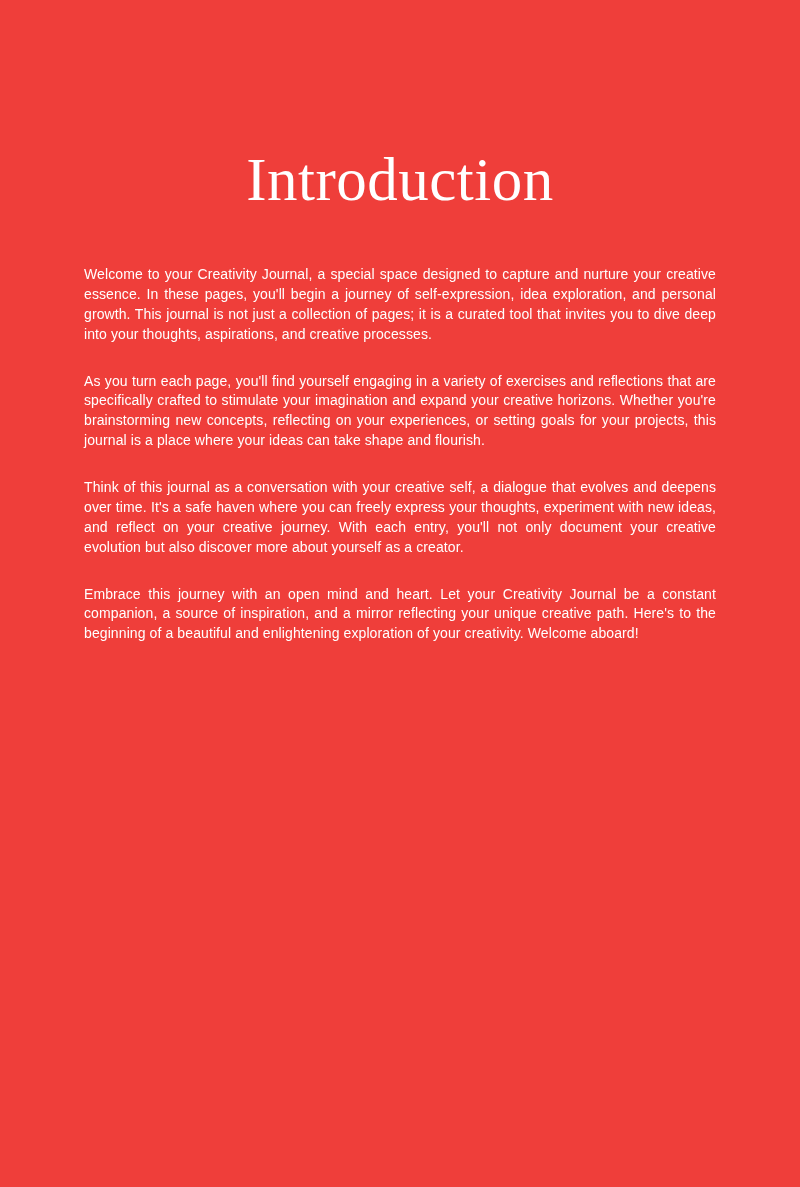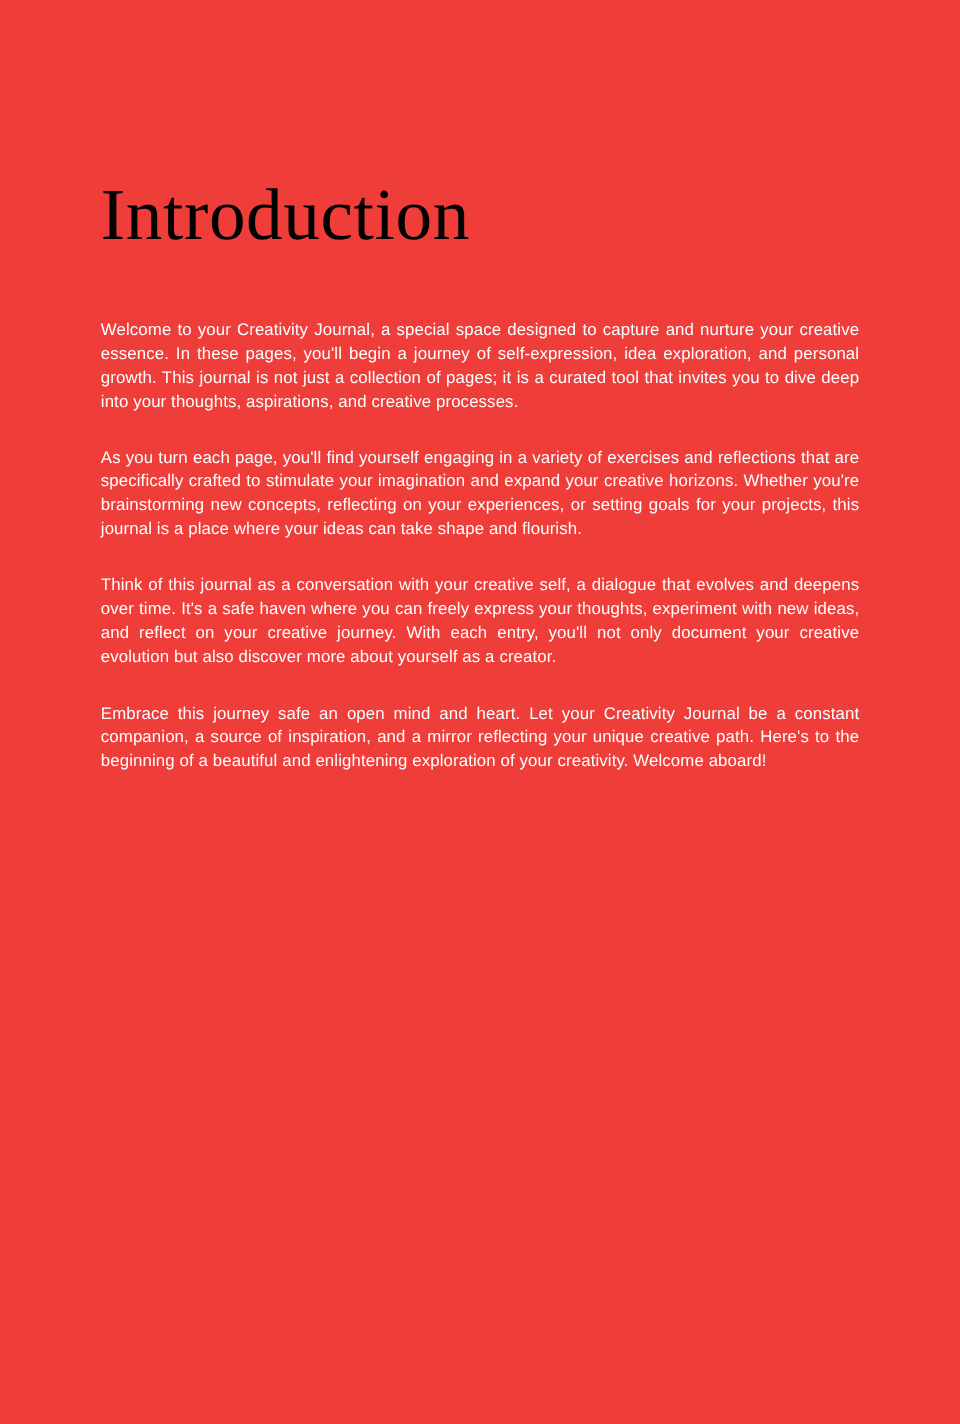--- a/index.html
+++ b/index.html
@@ -16,23 +16,24 @@
   .page {
     width: 800px;
     height: 1187px;
     box-sizing: border-box;
     padding: 0 84px;
     position: relative;
     overflow: hidden;
   }
   .page-title {
     font-family: "Liberation Serif", serif;
-    color: #000000;
+    color: #ffffff;
     font-size: 61px;
     font-weight: 400;
+    text-align: center;
     letter-spacing: 0.5px;
     margin: 0;
     padding-top: 146px;
     line-height: 1.1;
   }
   .body-copy {
     margin-top: 52px;
   }
   .body-paragraph {
     color: #ffffff;
@@ -49,15 +50,15 @@
 </style>
 </head>
 <body>
 
 <div class="page">
   <h1 class="page-title">Introduction</h1>
   <div class="body-copy">
     <p class="body-paragraph">Welcome to your Creativity Journal, a special space designed to capture and nurture your creative essence. In these pages, you'll begin a journey of self-expression, idea exploration, and personal growth. This journal is not just a collection of pages; it is a curated tool that invites you to dive deep into your thoughts, aspirations, and creative processes.</p>
     <p class="body-paragraph">As you turn each page, you'll find yourself engaging in a variety of exercises and reflections that are specifically crafted to stimulate your imagination and expand your creative horizons. Whether you're brainstorming new concepts, reflecting on your experiences, or setting goals for your projects, this journal is a place where your ideas can take shape and flourish.</p>
     <p class="body-paragraph">Think of this journal as a conversation with your creative self, a dialogue that evolves and deepens over time. It's a safe haven where you can freely express your thoughts, experiment with new ideas, and reflect on your creative journey. With each entry, you'll not only document your creative evolution but also discover more about yourself as a creator.</p>
-    <p class="body-paragraph">Embrace this journey safe an open mind and heart. Let your Creativity Journal be a constant companion, a source of inspiration, and a mirror reflecting your unique creative path. Here's to the beginning of a beautiful and enlightening exploration of your creativity. Welcome aboard!</p>
+    <p class="body-paragraph">Embrace this journey with an open mind and heart. Let your Creativity Journal be a constant companion, a source of inspiration, and a mirror reflecting your unique creative path. Here's to the beginning of a beautiful and enlightening exploration of your creativity. Welcome aboard!</p>
   </div>
 </div>
 
 </body></html>

